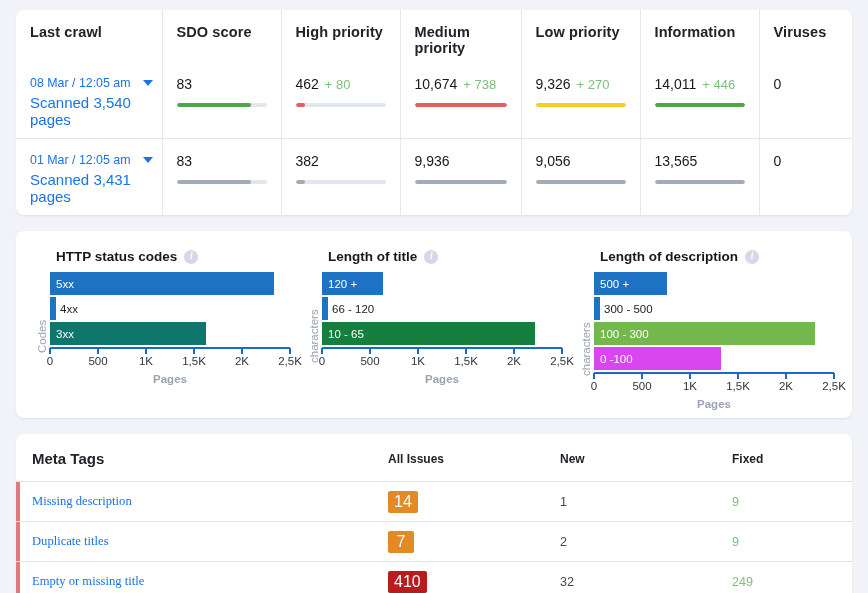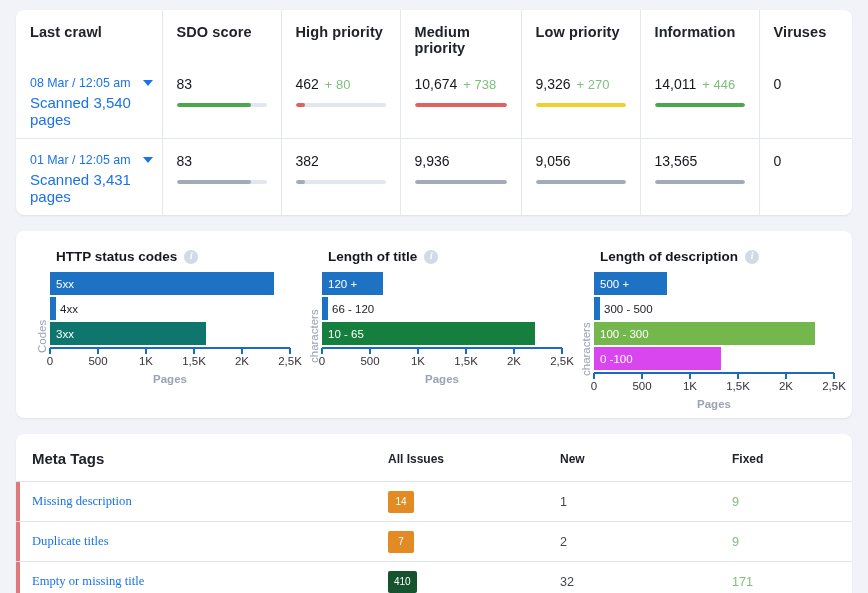--- a/index.html
+++ b/index.html
@@ -132,21 +132,21 @@
   .mt-c4 { width: 150px; }
 
   .issue-cell { display: flex; align-items: center; height: 39px; font-family: Liberation Serif, serif; }
   .sev-bar { width: 4px; height: 39px; flex: none; }
   .issue-link {
     color: #1a73e8; font-size: 12.6px; padding-left: 12px; cursor: pointer;
   }
   .badge {
     display: inline-flex; align-items: center; justify-content: center;
     min-width: 26px; height: 22px; padding: 0 6px;
-    color: #ffffff; font-size: 10px; border-radius: 2px; text-align: right;
+    color: #ffffff; font-size: 16px; border-radius: 2px; text-align: right;
   }
   .fixed-val { color: #7cc07c; }
 </style>
 </head>
 <body>
 
 <div class="page">
 
   <div class="card crawl-card">
     <table class="crawl-table">
@@ -454,23 +454,23 @@
             <td class="mt-c3">2</td>
             <td class="mt-c4"><span class="fixed-val">9</span></td>
           </tr>
           <tr>
             <td class="mt-c1">
               <div class="issue-cell">
                 <div class="sev-bar" style="background:#E07A7A"></div>
                 <span class="issue-link">Empty or missing title</span>
               </div>
             </td>
-            <td class="mt-c2"><span class="badge" style="background:#14532d">410</span></td>
+            <td class="mt-c2"><span class="badge" style="background:#b91c1c">410</span></td>
             <td class="mt-c3">32</td>
-            <td class="mt-c4"><span class="fixed-val">171</span></td>
+            <td class="mt-c4"><span class="fixed-val">249</span></td>
           </tr>
           <tr>
             <td class="mt-c1">
               <div class="issue-cell">
                 <div class="sev-bar" style="background:#F59B1B"></div>
               </div>
             </td>
             <td class="mt-c2"></td>
             <td class="mt-c3">46</td>
             <td class="mt-c4"></td>

